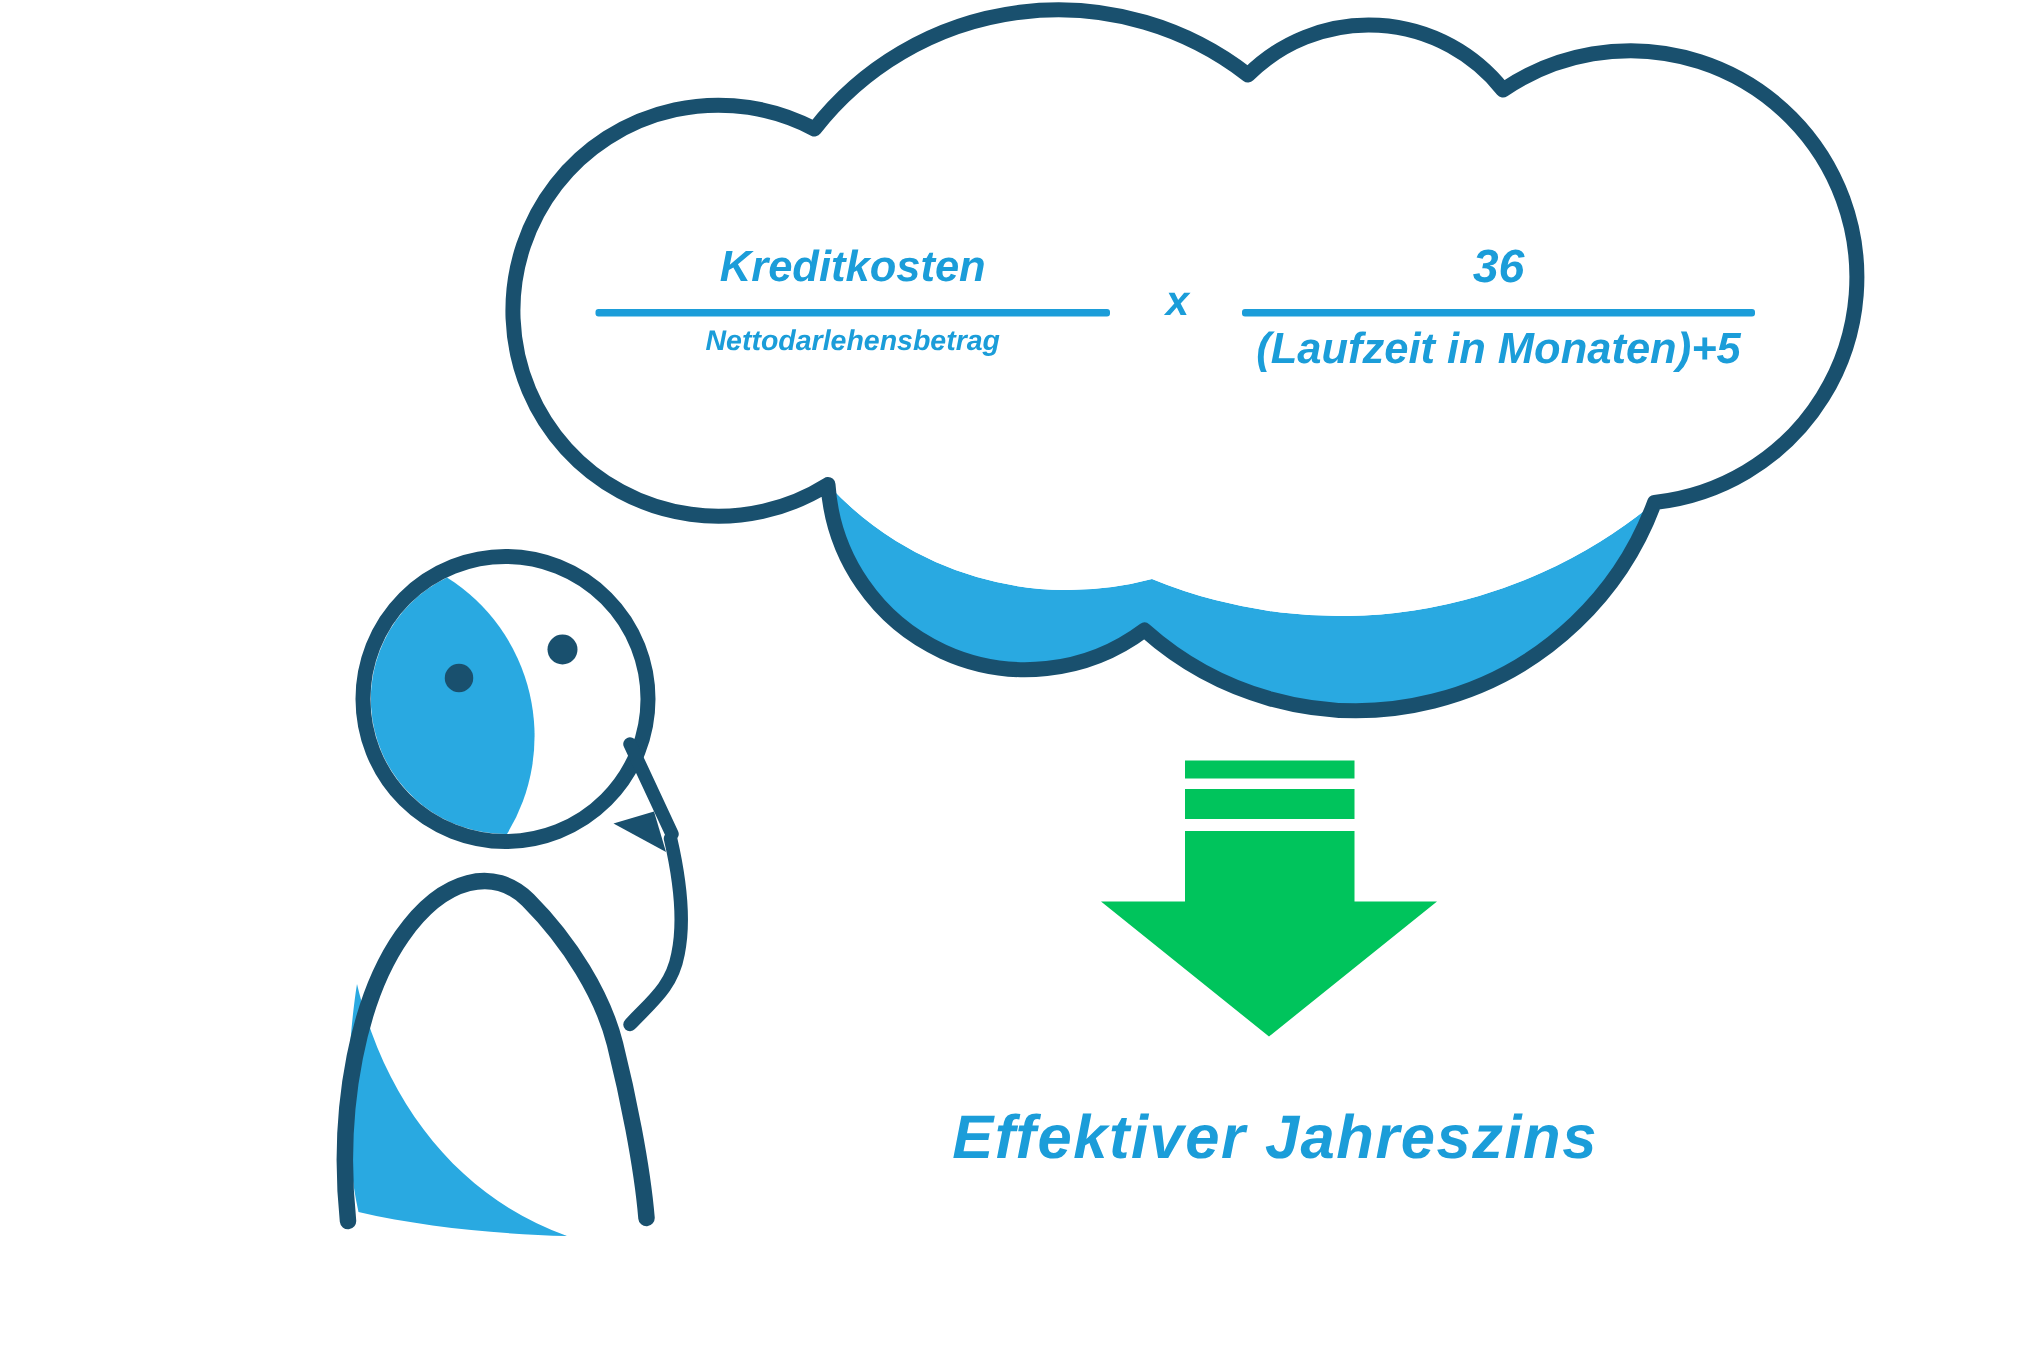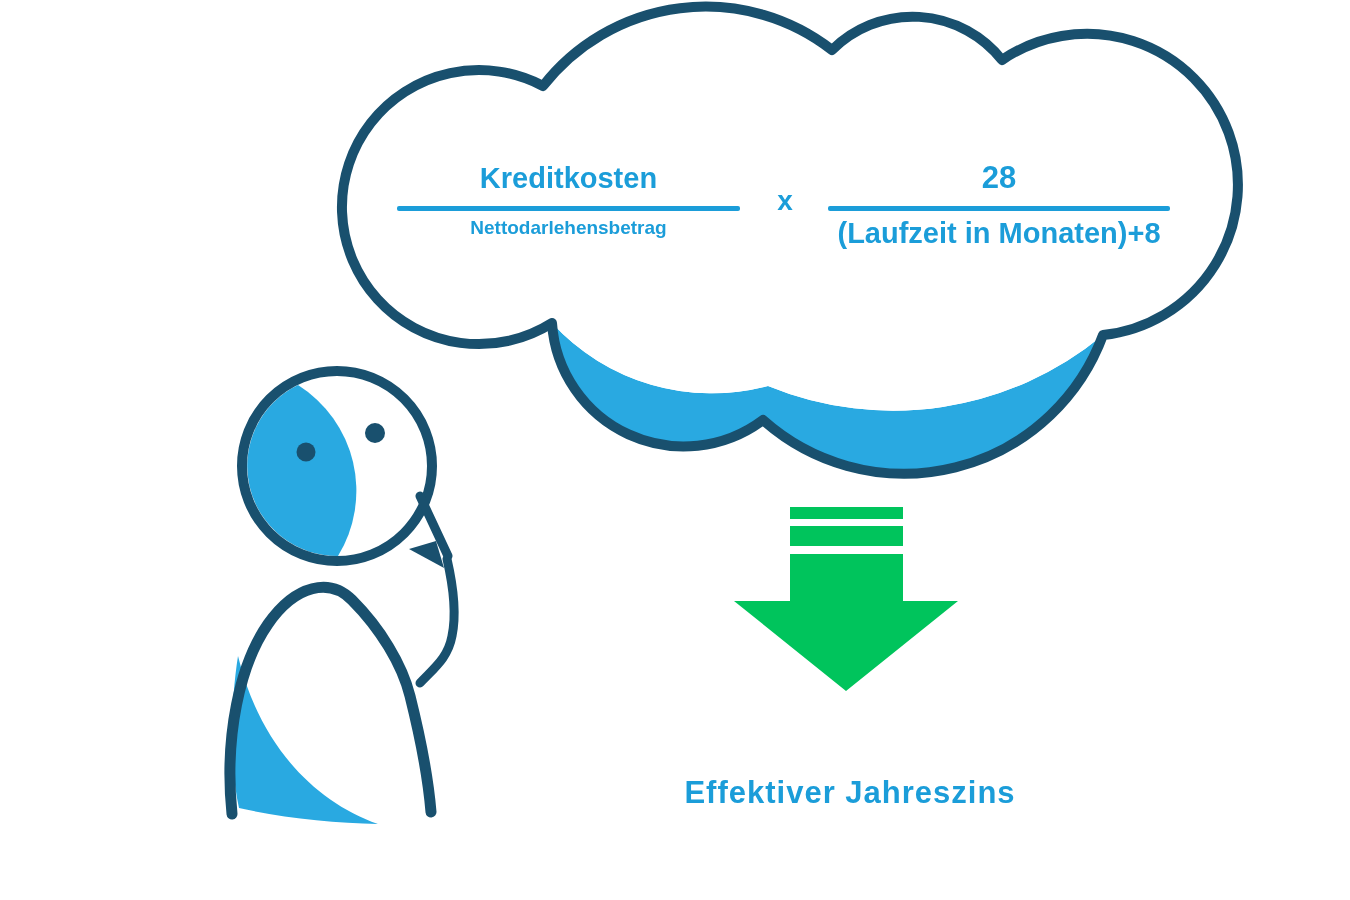--- a/index.html
+++ b/index.html
@@ -2,21 +2,21 @@
 <html><head>
 <meta charset="utf-8">
 <style>
   html, body { margin: 0; padding: 0; }
   body {
     width: 1350px; height: 900px;
     background: #FFFFFF;
     overflow: hidden;
     font-family: "Liberation Sans", sans-serif;
   }
-  #stage { position: relative; width: 1350px; height: 840px; }
+  #stage { position: relative; width: 1350px; height: 840px; font-style: italic; }
   #art { position: absolute; left: 0; top: 0; }
   .blue-text {
     position: absolute;
     color: #1B9DD9;
     font-weight: bold;
     text-align: center;
     white-space: nowrap;
     line-height: 1.08;
   }
   .frac-bar {
@@ -25,21 +25,21 @@
     background: #1B9DD9;
     border-radius: 2px;
   }
   .num-left  { left: 397px; top: 163px; width: 343px; font-size: 29px; }
   .bar-left  { left: 397px; top: 206px; width: 343px; }
   .den-left  { left: 397px; top: 218px; width: 343px; font-size: 19px; }
   .op-x      { left: 768px; top: 186px; width: 34px;  font-size: 28px; }
   .num-right { left: 828px; top: 161px; width: 342px; font-size: 31px; }
   .bar-right { left: 828px; top: 206px; width: 342px; }
   .den-right { left: 828px; top: 218px; width: 342px; font-size: 29px; }
-  .result    { left: 570px; top: 776px; width: 560px; font-size: 31px; letter-spacing: 1px; }
+  .result    { left: 570px; top: 736px; width: 560px; font-size: 41px; letter-spacing: 1px; }
 </style>
 </head>
 <body>
 
 <div id="stage">
 
   <svg id="art" width="1350" height="900" viewBox="0 0 1350 900">
 
     <g>
       <path d="M 552 323
@@ -99,19 +99,19 @@
              M 734 601 h 224 L 846 691 Z" fill="#00C45C"></path>
   </svg>
 
   <div>
     <div class="blue-text num-left">Kreditkosten</div>
     <div class="frac-bar bar-left"></div>
     <div class="blue-text den-left">Nettodarlehensbetrag</div>
 
     <div class="blue-text op-x">x</div>
 
-    <div class="blue-text num-right">28</div>
+    <div class="blue-text num-right">36</div>
     <div class="frac-bar bar-right"></div>
-    <div class="blue-text den-right">(Laufzeit in Monaten)+8</div>
+    <div class="blue-text den-right">(Laufzeit in Monaten)+5</div>
   </div>
 
   <div class="blue-text result">Effektiver Jahreszins</div>
 </div>
 
 </body></html>

